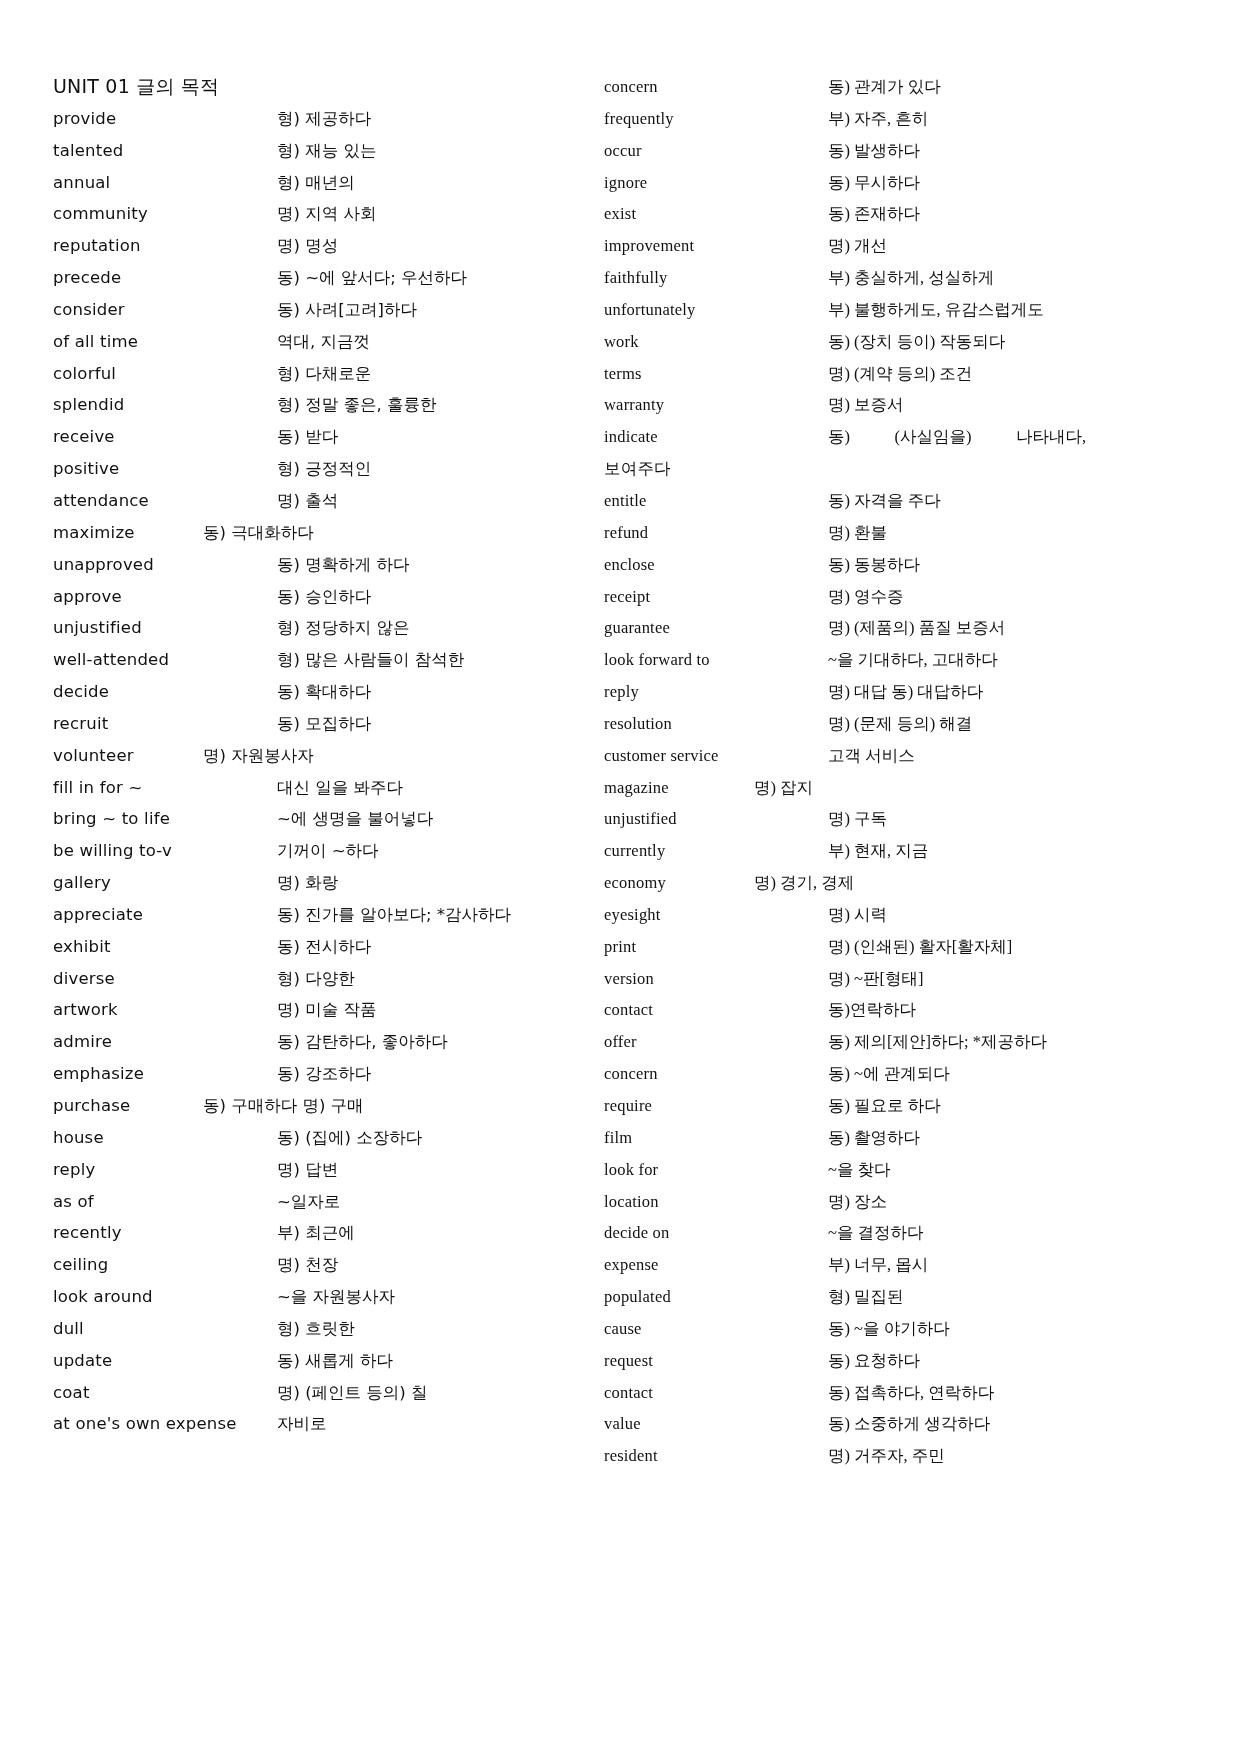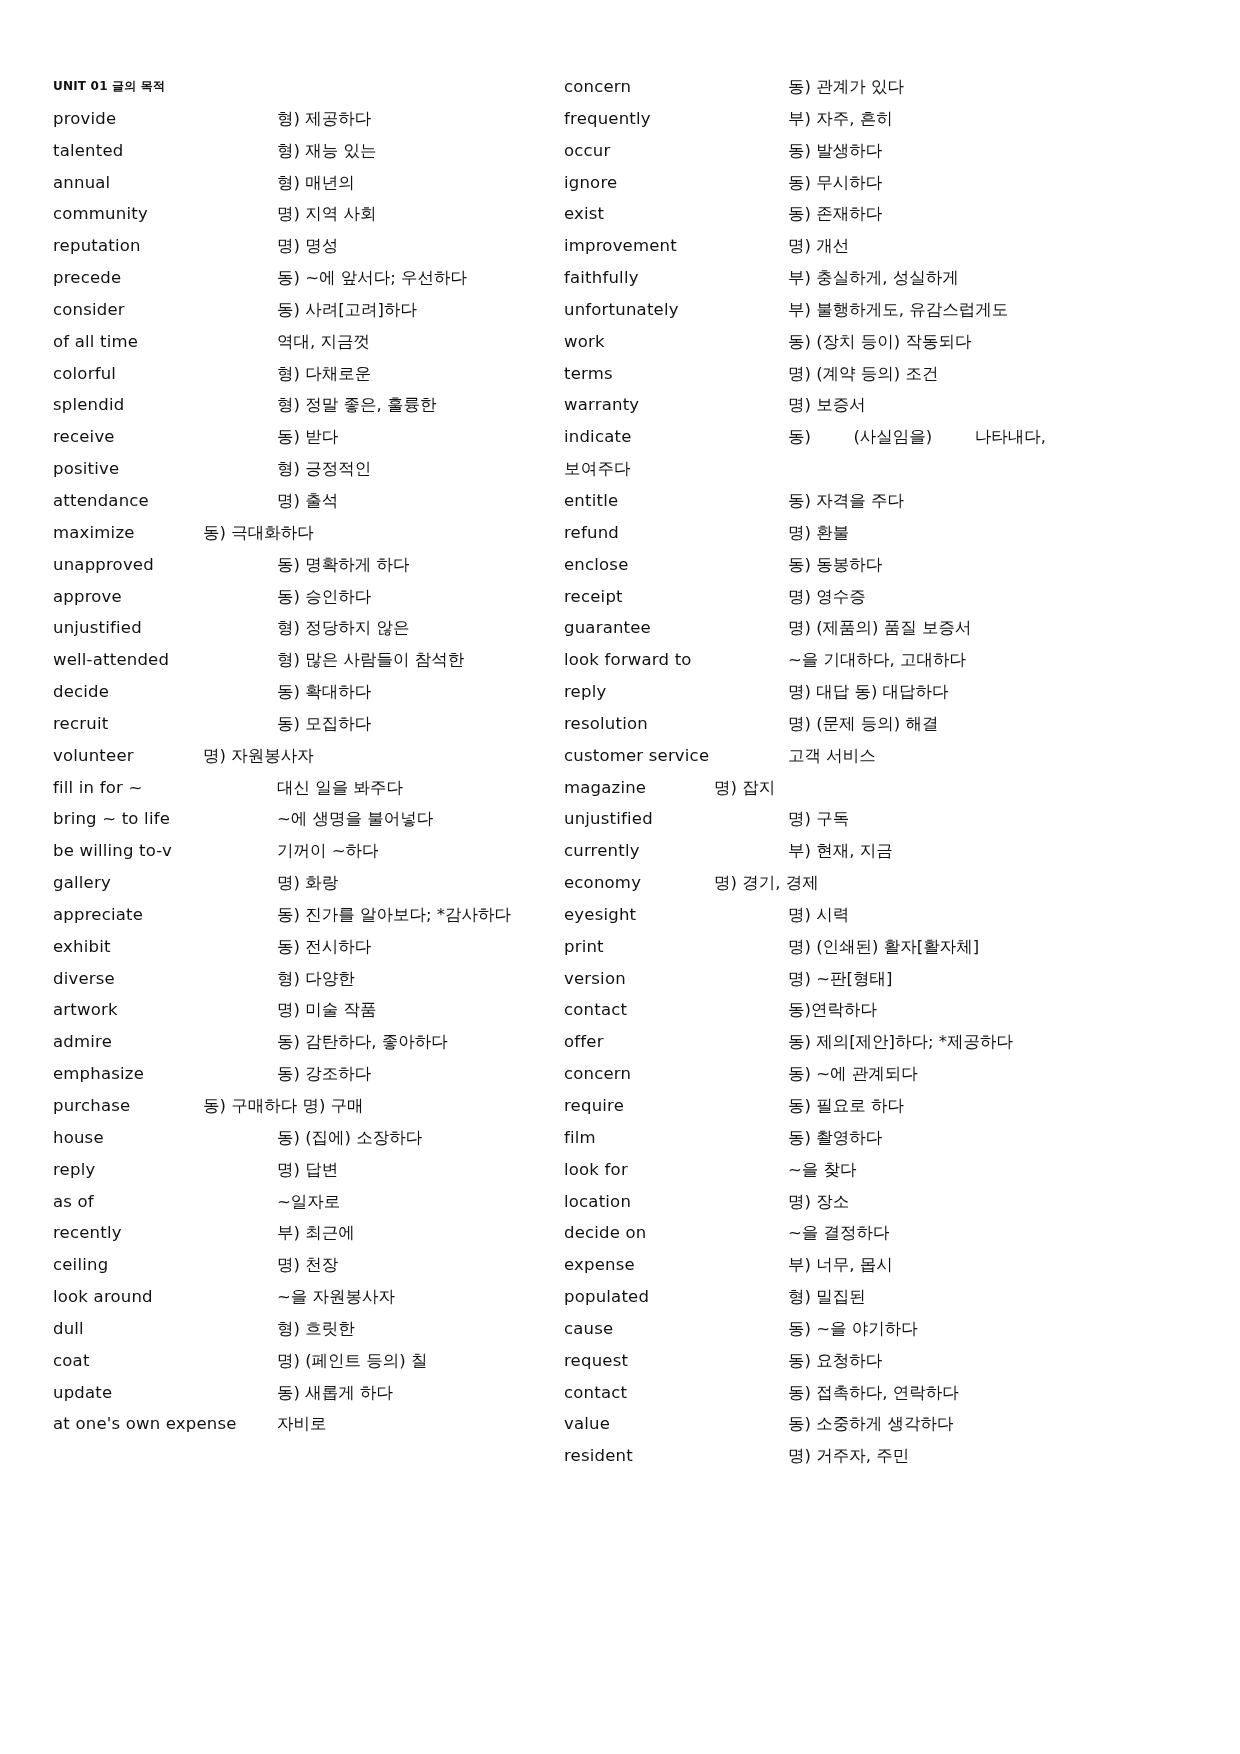--- a/index.html
+++ b/index.html
@@ -4,30 +4,30 @@
   <style>
     html, body { margin: 0; padding: 0; background: #ffffff; }
     body {
       width: 1240px; height: 1754px; position: relative; overflow: hidden;
       font-family: "DejaVu Sans", "Liberation Sans", sans-serif;
       color: #111111;
     }
     .page { position: absolute; left: 0; top: 0; width: 1240px; height: 1754px; }
     .col { position: absolute; top: 71px; width: 560px; }
     .col-left { left: 53px; }
-    .col-right { left: 564px; }
+    .col-right { left: 604px; font-family: Liberation Serif, serif; }
     .row {
       position: relative; height: 31.85px; line-height: 31.85px;
       font-size: 16.5px; white-space: nowrap;
     }
     .term { position: absolute; left: 0; top: 0; letter-spacing: 0.2px; }
     .def { position: absolute; left: 224px; top: 0; }
     .row.shift .def { left: 150px; }
     .row.wide .def { left: 224px; width: 258px; display: flex; justify-content: space-between; }
-    .title { font-weight: bold; font-size: 12px; text-align: center; }
+    .title { font-weight: normal; font-size: 19px; text-align: center; }
   </style>
 </head>
 <body>
 
 <div class="page">
   <div class="col col-left">
     <div class="row">
       <span class="term title">UNIT 01 글의 목적</span>
     </div>
     <div id="left-rows">
@@ -181,26 +181,26 @@
         </div>
         <div class="row">
           <span class="term">look around</span>
           <span class="def">~을 자원봉사자</span>
         </div>
         <div class="row">
           <span class="term">dull</span>
           <span class="def">형) 흐릿한</span>
         </div>
         <div class="row">
+          <span class="term">update</span>
+          <span class="def">동) 새롭게 하다</span>
+        </div>
+        <div class="row">
           <span class="term">coat</span>
           <span class="def">명) (페인트 등의) 칠</span>
-        </div>
-        <div class="row">
-          <span class="term">update</span>
-          <span class="def">동) 새롭게 하다</span>
         </div>
         <div class="row">
           <span class="term">at one's own expense</span>
           <span class="def">자비로</span>
         </div>
       </div>
   </div>
   <div class="col col-right">
     <div id="right-rows">
         <div class="row">

